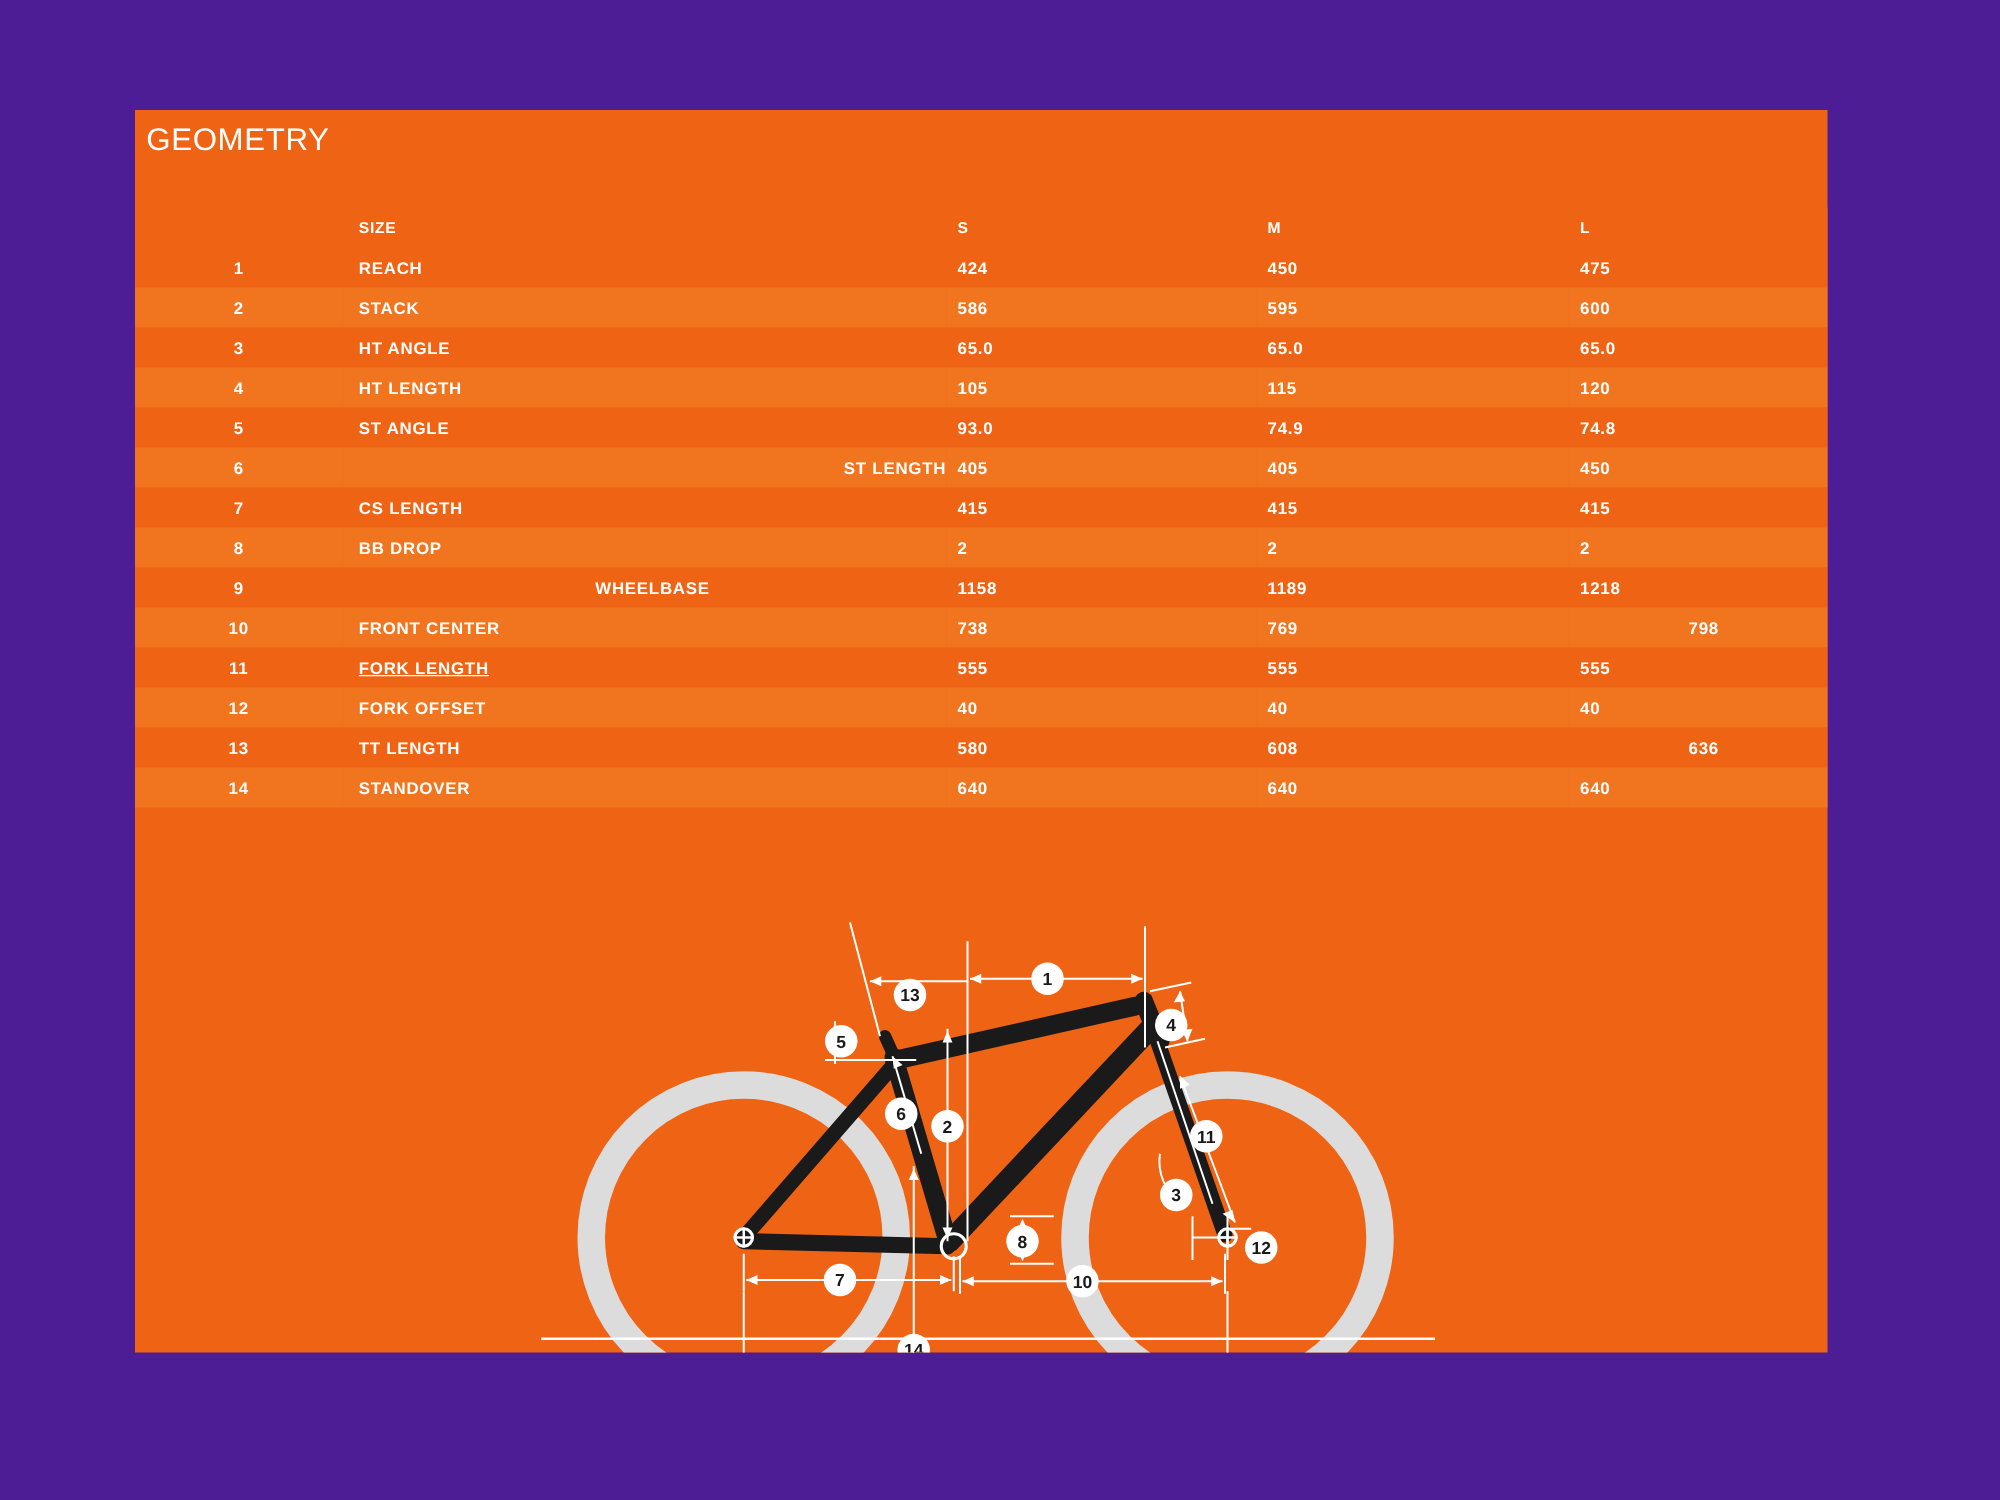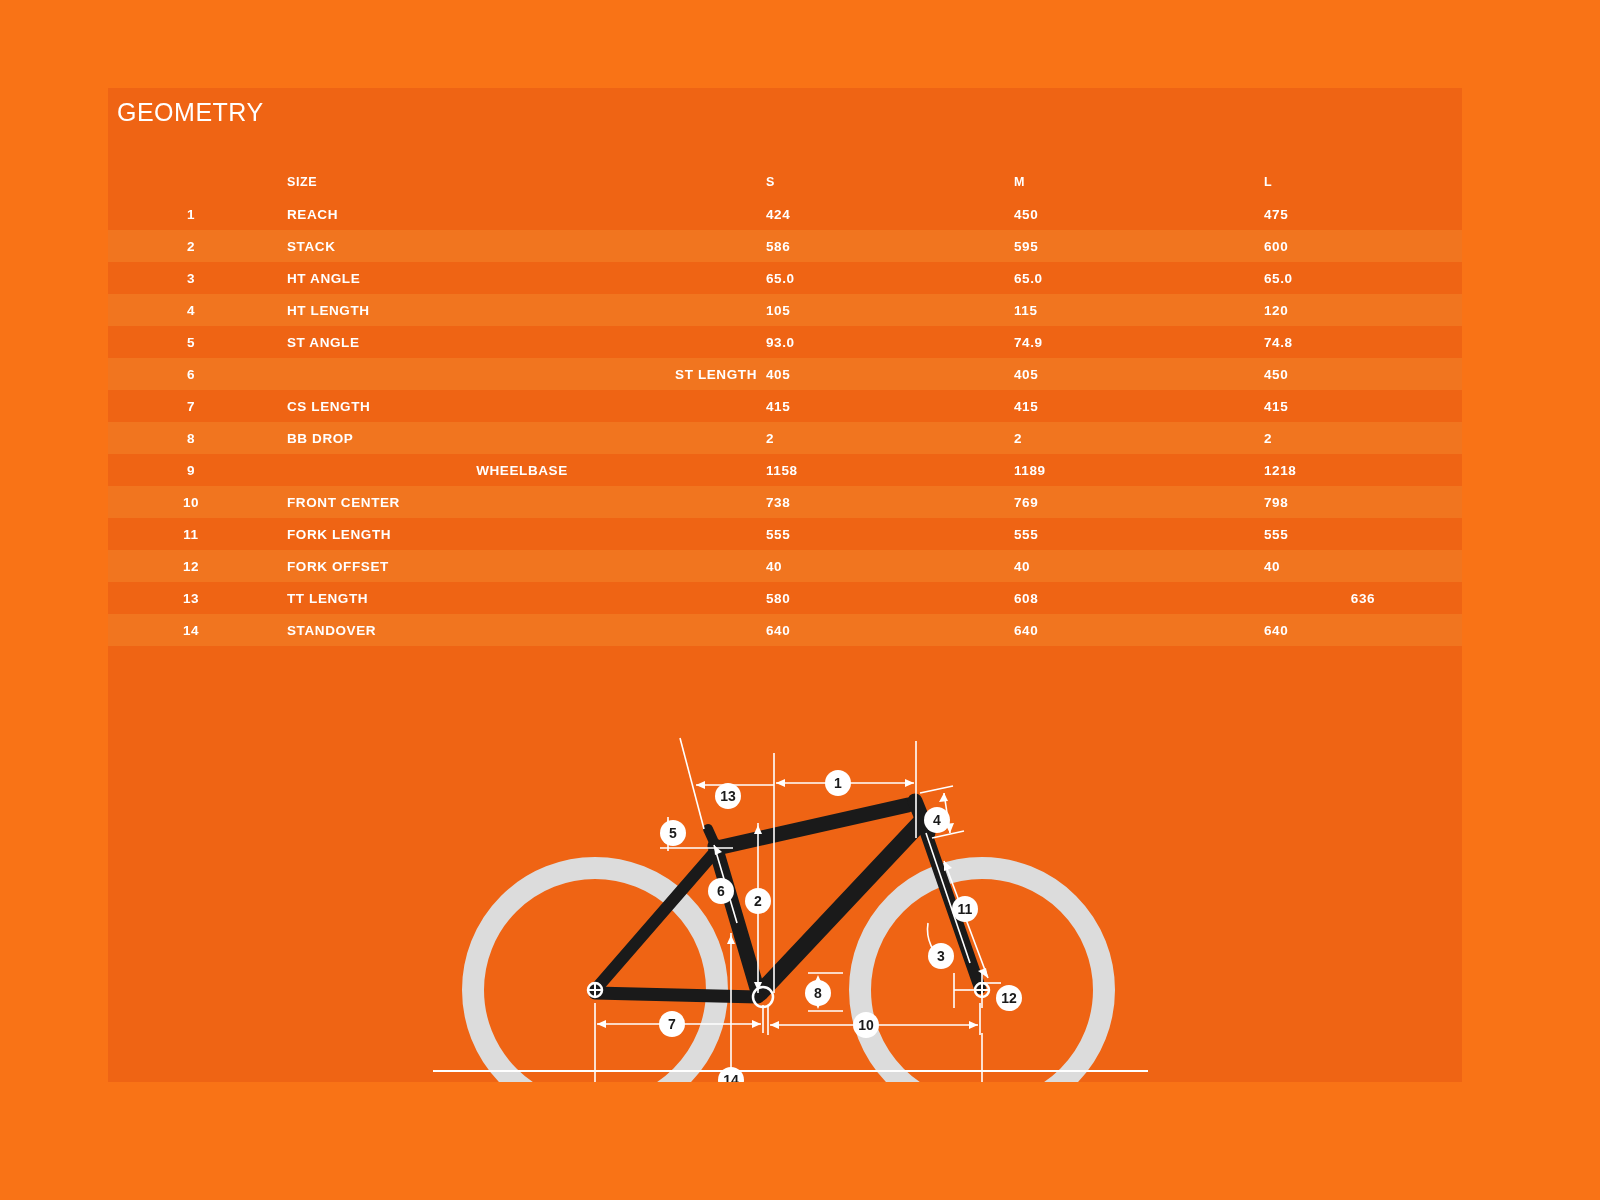--- a/index.html
+++ b/index.html
@@ -10,21 +10,21 @@
   body {
     width: 1600px;
     height: 1200px;
     font-family: "Liberation Sans", sans-serif;
     overflow: hidden;
   }
   #page {
     position: relative;
     width: 1600px;
     height: 1200px;
-    background: #f97316;
+    background: #4c1d95;
   }
   #panel {
     position: absolute;
     left: 108px;
     top: 88px;
     width: 1354px;
     height: 994px;
     background: #ef6414;
   }
   
@@ -176,25 +176,25 @@
             <td class="cell-name" style="text-align: center;">WHEELBASE</td>
             <td class="cell-val" style="text-align: left;">1158</td>
             <td class="cell-val" style="text-align: left;">1189</td>
             <td class="cell-val" style="text-align: left;">1218</td>
           </tr>
           <tr class="row-even">
             <td class="cell-num">10</td>
             <td class="cell-name" style="text-align: left;">FRONT CENTER</td>
             <td class="cell-val" style="text-align: left;">738</td>
             <td class="cell-val" style="text-align: left;">769</td>
-            <td class="cell-val" style="text-align: left; margin-top: 18px;">798</td>
+            <td class="cell-val" style="text-align: center; margin-top: 18px;">798</td>
           </tr>
           <tr class="row-odd">
             <td class="cell-num">11</td>
-            <td class="cell-name" style="text-align: left;">FORK LENGTH</td>
+            <td class="cell-name" style="text-align: left; text-decoration: underline;">FORK LENGTH</td>
             <td class="cell-val" style="text-align: left;">555</td>
             <td class="cell-val" style="text-align: left;">555</td>
             <td class="cell-val" style="text-align: left;">555</td>
           </tr>
           <tr class="row-even">
             <td class="cell-num">12</td>
             <td class="cell-name" style="text-align: left;">FORK OFFSET</td>
             <td class="cell-val" style="text-align: left;">40</td>
             <td class="cell-val" style="text-align: left;">40</td>
             <td class="cell-val" style="text-align: left;">40</td>

